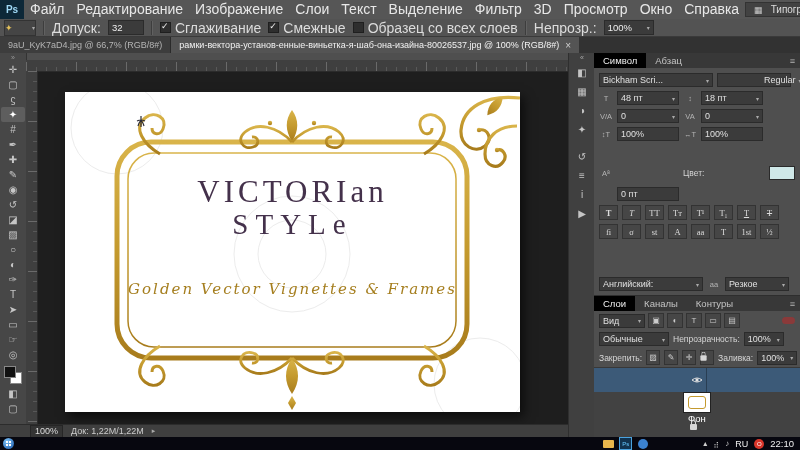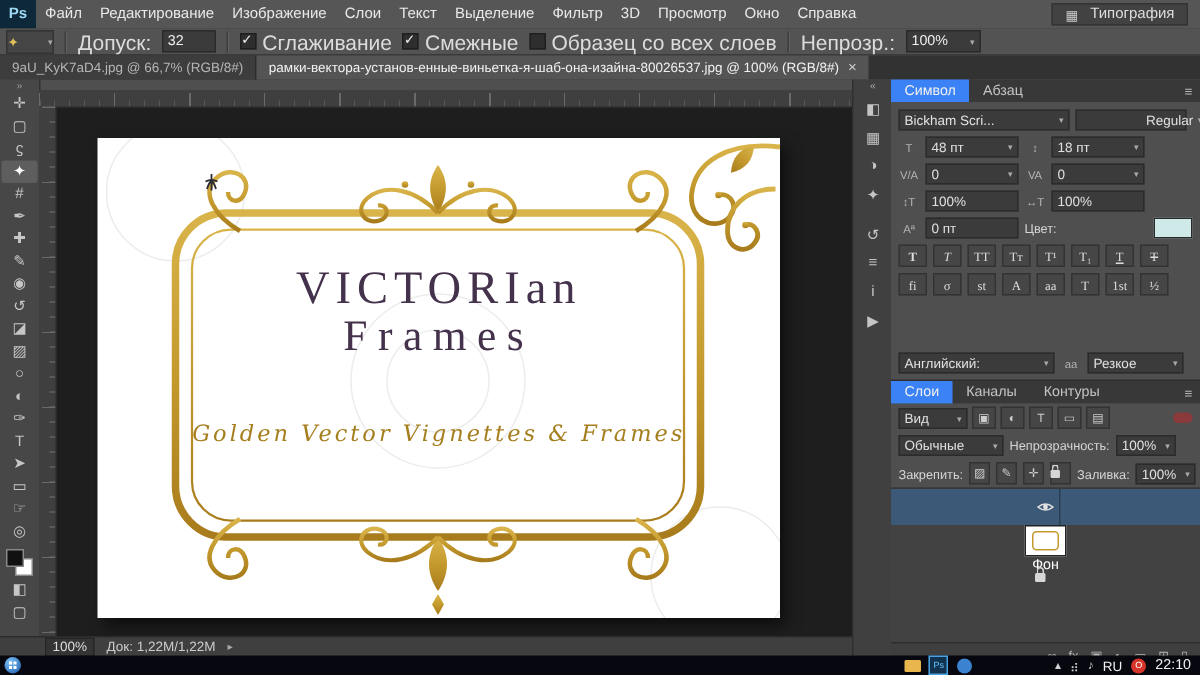--- a/index.html
+++ b/index.html
@@ -1,21 +1,21 @@
 <!DOCTYPE html>
 <html><head>
 <meta charset="utf-8">
 <style>
   html,body{margin:0;padding:0;background:#333;}
   #app{position:relative;width:800px;height:450px;background:#4f4f4f;font-family:"Liberation Sans",sans-serif;overflow:hidden;color:#ddd;-webkit-font-smoothing:antialiased;}
   .abs{position:absolute;}
   
   .menubar{left:0;top:0;width:800px;height:19px;background:#565656;border-bottom:1px solid #3a3a3a;display:flex;align-items:center;}
   .ps-logo{width:24px;height:19px;background:#0d2838;color:#9fd8f5;font-weight:bold;font-size:10px;display:flex;align-items:center;justify-content:center;flex:none;}
-  .menu-item{padding:0 6px;font-size:10px;color:#e8e8e8;line-height:19px;white-space:nowrap;}
+  .menu-item{padding:0 6px;font-size:14px;color:#e8e8e8;line-height:19px;white-space:nowrap;}
   .mb-spacer{flex:1;}
   .ws-icon{font-size:9px;color:#c9c9c9;margin-right:4px;}
   .ws-btn{background:#424242;border:1px solid #333;padding:1px 8px;font-size:10px;color:#ddd;margin-right:8px;display:flex;align-items:center;gap:4px;}
   
   .optionsbar{left:0;top:19px;width:800px;height:18px;background:#535353;border-bottom:1px solid #3a3a3a;display:flex;align-items:center;gap:7px;padding-left:4px;box-sizing:border-box;}
   .preset{width:30px;height:14px;background:#454545;border:1px solid #333;display:flex;align-items:center;justify-content:center;gap:2px;font-size:9px;color:#e3c05a;flex:none;}
   .osep{width:1px;height:14px;background:#3d3d3d;border-right:1px solid #616161;flex:none;}
   .olabel{font-size:14px;color:#dcdcdc;white-space:nowrap;}
   .ofield{display:flex;align-items:center;background:#3b3b3b;border:1px solid #2b2b2b;height:13px;font-size:9.5px;color:#eee;padding:0 3px;}
   .dd{font-size:6px;color:#aaa;margin-left:auto;padding-left:3px;}
@@ -46,21 +46,21 @@
   .doc-sub{left:0;right:0;top:188px;text-align:center;font-family:"DejaVu Serif",serif;font-style:italic;color:#a57e1e;font-size:15px;letter-spacing:2px;}
   
   .dockstrip{left:568px;top:53px;width:26px;height:384px;background:#404040;border-left:1px solid #2f2f2f;display:flex;flex-direction:column;align-items:center;}
   .ds-head{height:10px;font-size:7px;color:#aaa;line-height:10px;}
   .dock-ic{width:22px;height:19px;display:flex;align-items:center;justify-content:center;color:#c5c5c5;font-size:10px;border-radius:2px;}
   .ds-gap{height:8px;}
   
   .rightpanels{left:594px;top:53px;width:206px;height:384px;background:#444;}
   .ptabrow{height:15px;background:#383838;display:flex;align-items:stretch;font-size:9.5px;}
   .ptab{padding:0 9px;display:flex;align-items:center;color:#c3c3c3;}
-  .ptab.active{background:#3b82f6;color:#f0f0f0;}
+  .ptab.active{background:#000000;color:#f0f0f0;}
   .pmenu{margin-left:auto;padding:0 5px;display:flex;align-items:center;color:#b5b5b5;font-size:9px;}
   .pcontent{background:#4f4f4f;padding:5px 5px 4px 5px;}
   .cp-row{display:flex;align-items:center;gap:4px;margin-bottom:4px;}
   .fld{display:flex;align-items:center;background:#3b3b3b;border:1px solid #2b2b2b;height:14px;font-size:9px;color:#e0e0e0;padding:0 3px;box-sizing:border-box;flex:none;}
   .mini{font-size:7.5px;color:#b5b5b5;min-width:14px;text-align:center;flex:none;}
   .tbtn{width:17px;height:13px;background:#464646;border:1px solid #333;color:#ddd;font-size:8.5px;display:flex;align-items:center;justify-content:center;font-family:"Liberation Serif",serif;flex:none;}
   .tbtn.u{text-decoration:underline;}
   .tbtn.s{text-decoration:line-through;}
   .tbtn.i{font-style:italic;}
   .swatch-color{width:24px;height:12px;border:1px solid #2a2a2a;background:#cfe8e8;margin-left:auto;}
@@ -239,21 +239,21 @@
         <g fill="url(#gg)">
           <path d="M430 2 C424 10 424 18 430 26 C436 18 436 10 430 2 Z" transform="rotate(40 430 14)"></path>
           <circle cx="414" cy="38" r="2.2"></circle>
           <circle cx="432" cy="58" r="2.2"></circle>
         </g>
       </svg>
       <svg class="abs" style="left:70px;top:22px;" width="12" height="14" viewBox="0 0 12 14">
         <path d="M3 12 Q6 2 9 12 M6 2 L6 13 M2 7 Q6 5 10 7" stroke="#2a2a35" stroke-width="1.2" fill="none"></path>
       </svg>
       <div class="abs doc-title1">VICTORIan</div>
-      <div class="abs doc-title2">Frames</div>
+      <div class="abs doc-title2">STYLe</div>
       <div class="abs doc-sub">Golden Vector Vignettes &amp; Frames</div>
     </div>
   </div>
 
   <div class="abs dockstrip">
     <div class="ds-head">«</div>
     <div class="dock-ic">◧</div>
     <div class="dock-ic">▦</div>
     <div class="dock-ic">◑</div>
     <div class="dock-ic">✦</div>
@@ -312,21 +312,21 @@
           <div class="fld" style="width:62px;">
             <span>100%</span>
           </div>
           <span class="mini">↔T</span>
           <div class="fld" style="width:62px;">
             <span>100%</span>
           </div>
         </div>
         <div class="cp-row">
           <span class="mini">Aª</span>
-          <div class="fld" style="width:62px;">
+          <div class="fld" style="width:62px;margin-top:42px;">
             <span>0 пт</span>
           </div>
           <span class="plabel">Цвет:</span>
           <div class="swatch-color"></div>
         </div>
         <div class="cp-row">
           <div class="tbtn" style="font-weight:bold;">T</div>
           <div class="tbtn i">T</div>
           <div class="tbtn">TT</div>
           <div class="tbtn">Tт</div>

